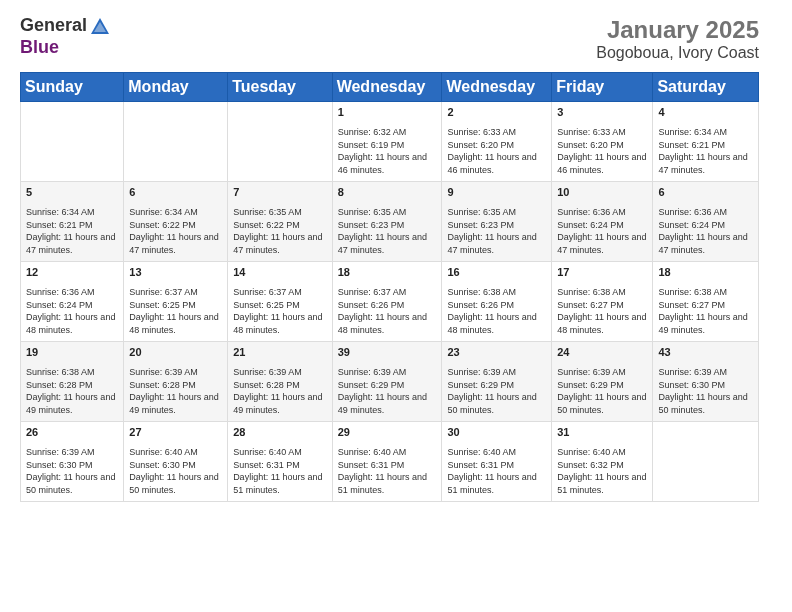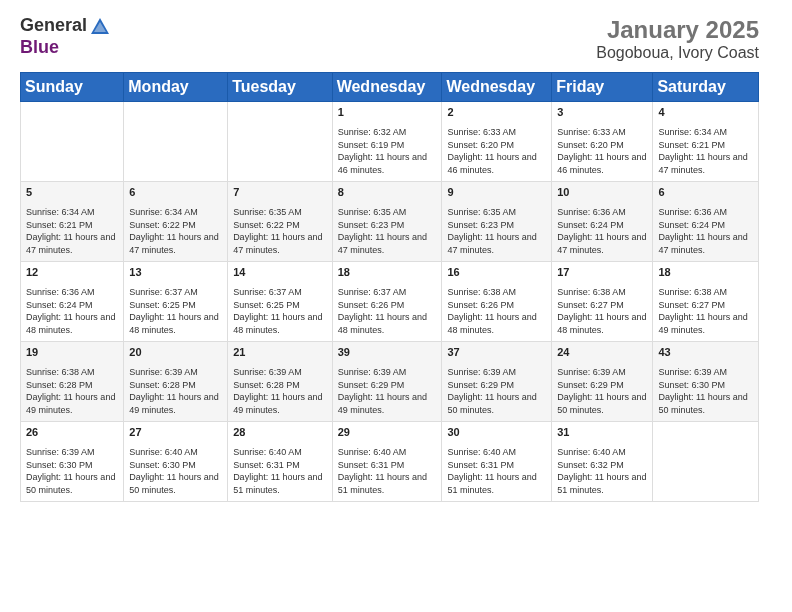--- a/index.html
+++ b/index.html
@@ -212,21 +212,21 @@
           </td>
           <td>
             <span class="day-num">21</span>
             <div class="day-info">Sunrise: 6:39 AM<br>Sunset: 6:28 PM<br>Daylight: 11 hours and 49 minutes.</div>
           </td>
           <td>
             <span class="day-num">39</span>
             <div class="day-info">Sunrise: 6:39 AM<br>Sunset: 6:29 PM<br>Daylight: 11 hours and 49 minutes.</div>
           </td>
           <td>
-            <span class="day-num">37</span>
+            <span class="day-num">23</span>
             <div class="day-info">Sunrise: 6:39 AM<br>Sunset: 6:29 PM<br>Daylight: 11 hours and 50 minutes.</div>
           </td>
           <td>
             <span class="day-num">24</span>
             <div class="day-info">Sunrise: 6:39 AM<br>Sunset: 6:29 PM<br>Daylight: 11 hours and 50 minutes.</div>
           </td>
           <td>
             <span class="day-num">43</span>
             <div class="day-info">Sunrise: 6:39 AM<br>Sunset: 6:30 PM<br>Daylight: 11 hours and 50 minutes.</div>
           </td>

